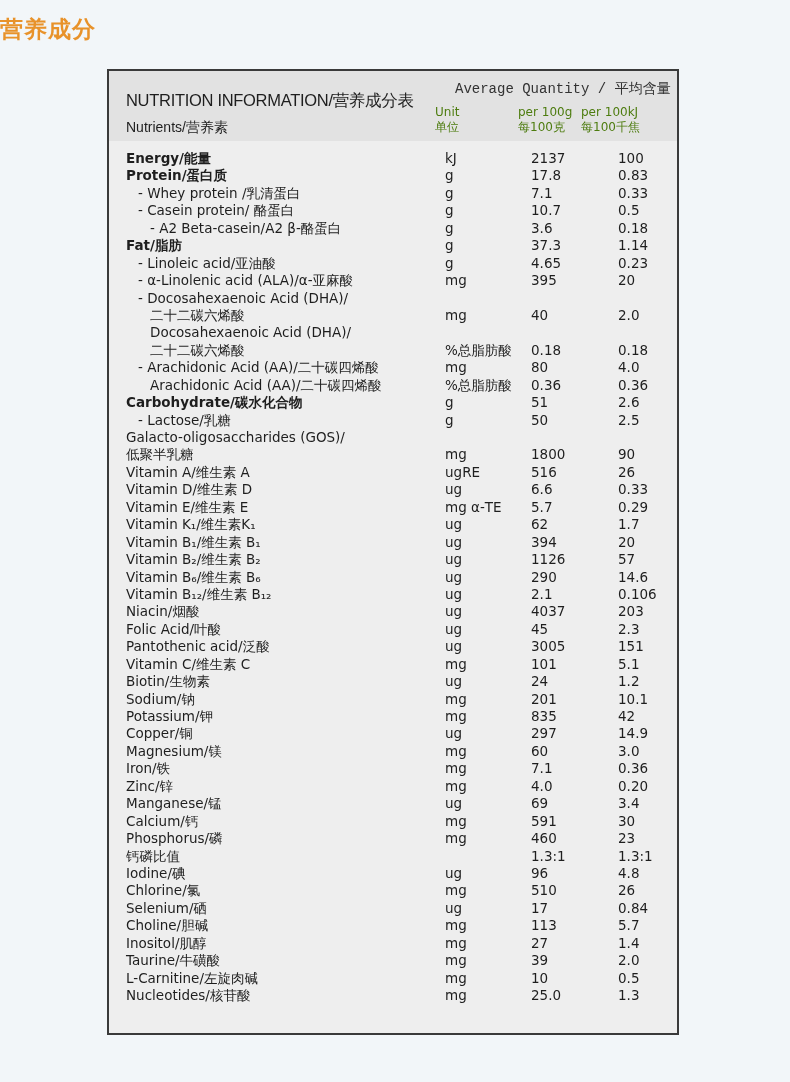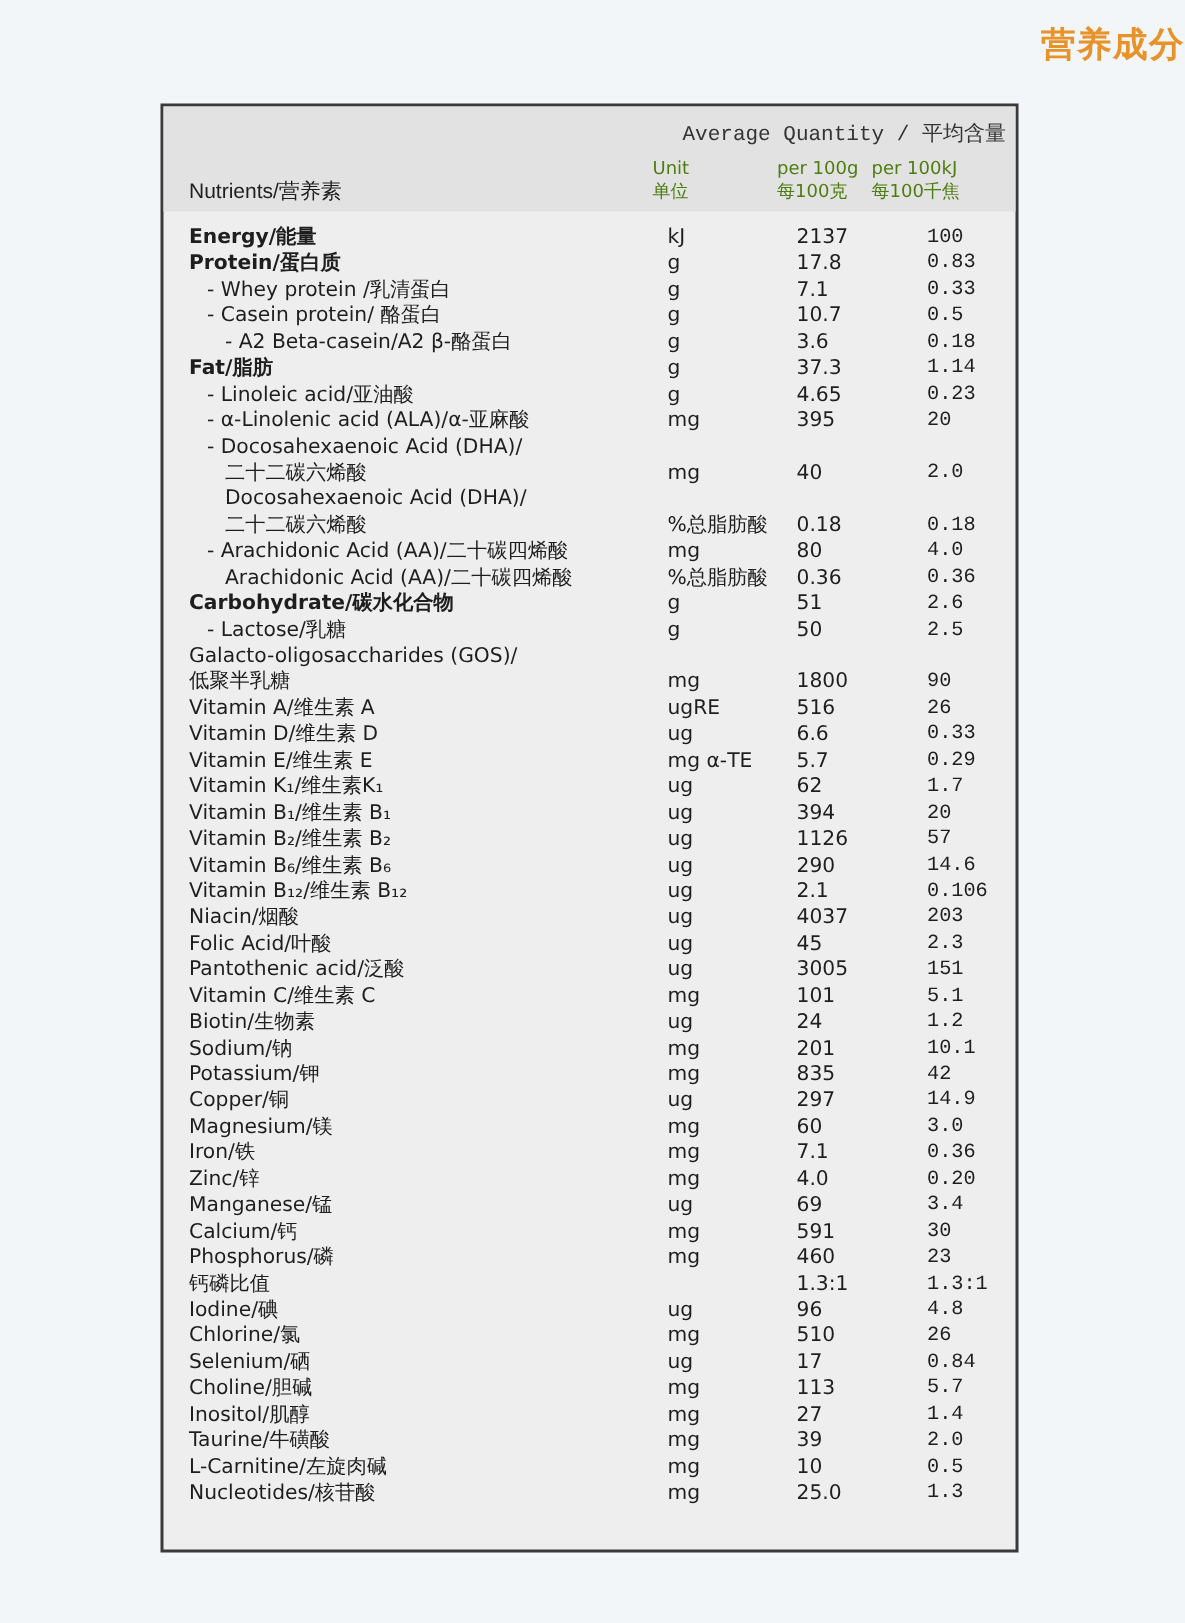--- a/index.html
+++ b/index.html
@@ -1,21 +1,21 @@
 <!DOCTYPE html>
 <html><head>
 <meta charset="utf-8">
 <style>
   html, body { margin:0; padding:0; }
   body {
     width:790px; height:1082px; background:#f2f6f9; position:relative; overflow:hidden;
     font-family:"DejaVu Sans", "Liberation Sans", sans-serif; color:#1e1e1e;
   }
   .page-title {
-    position:absolute; top:14px; left:0; width:790px; text-align:right;
+    position:absolute; top:14px; left:0; width:790px; text-align:left;
     font-size:23px; font-weight:bold; color:#e8922a; letter-spacing:1px;
     font-family:"DejaVu Sans", sans-serif;
   }
   .panel {
     position:absolute; left:107px; top:69px; width:568px; height:962px;
     border:2px solid #3a3a3a; background:#eeeeee; box-sizing:content-box;
   }
   .header-band {
     position:absolute; left:0; top:0; width:568px; height:70px; background:#e2e2e2;
   }
@@ -35,30 +35,31 @@
   .h-per100g { left:409px; top:34px; text-align:left; }
   .h-per100kj { left:472px; top:34px; text-align:left; }
   .rows { position:absolute; left:0; top:79px; width:466px; }
   .row { position:relative; height:17.45px; font-size:13.5px; line-height:17px; }
   .row span { position:absolute; top:0; white-space:nowrap; }
   .c-name { left:17px; }
   .c-name.indent1 { left:29px; }
   .c-name.indent2 { left:41px; }
   .c-unit { left:336px; }
   .c-v1 { left:422px; }
-  .c-v2 { left:509px;font-family:Liberation Mono, monospace; }
+  .c-v2 { left:509px; }
   .bold { font-weight:bold; }
 </style>
 </head>
 <body>
 
 <div class="page-title">营养成分</div>
 
 <div class="panel">
   <div class="header-band">
+    <div class="h-main">NUTRITION INFORMATION/营养成分表</div>
     <div class="h-sub">Nutrients/营养素</div>
     <div class="h-avg">Average Quantity / 平均含量</div>
     <div class="h-col h-unit">
       <div>Unit</div>
       <div>单位</div>
     </div>
     <div class="h-col h-per100g">
       <div>per 100g</div>
       <div>每100克</div>
     </div>

